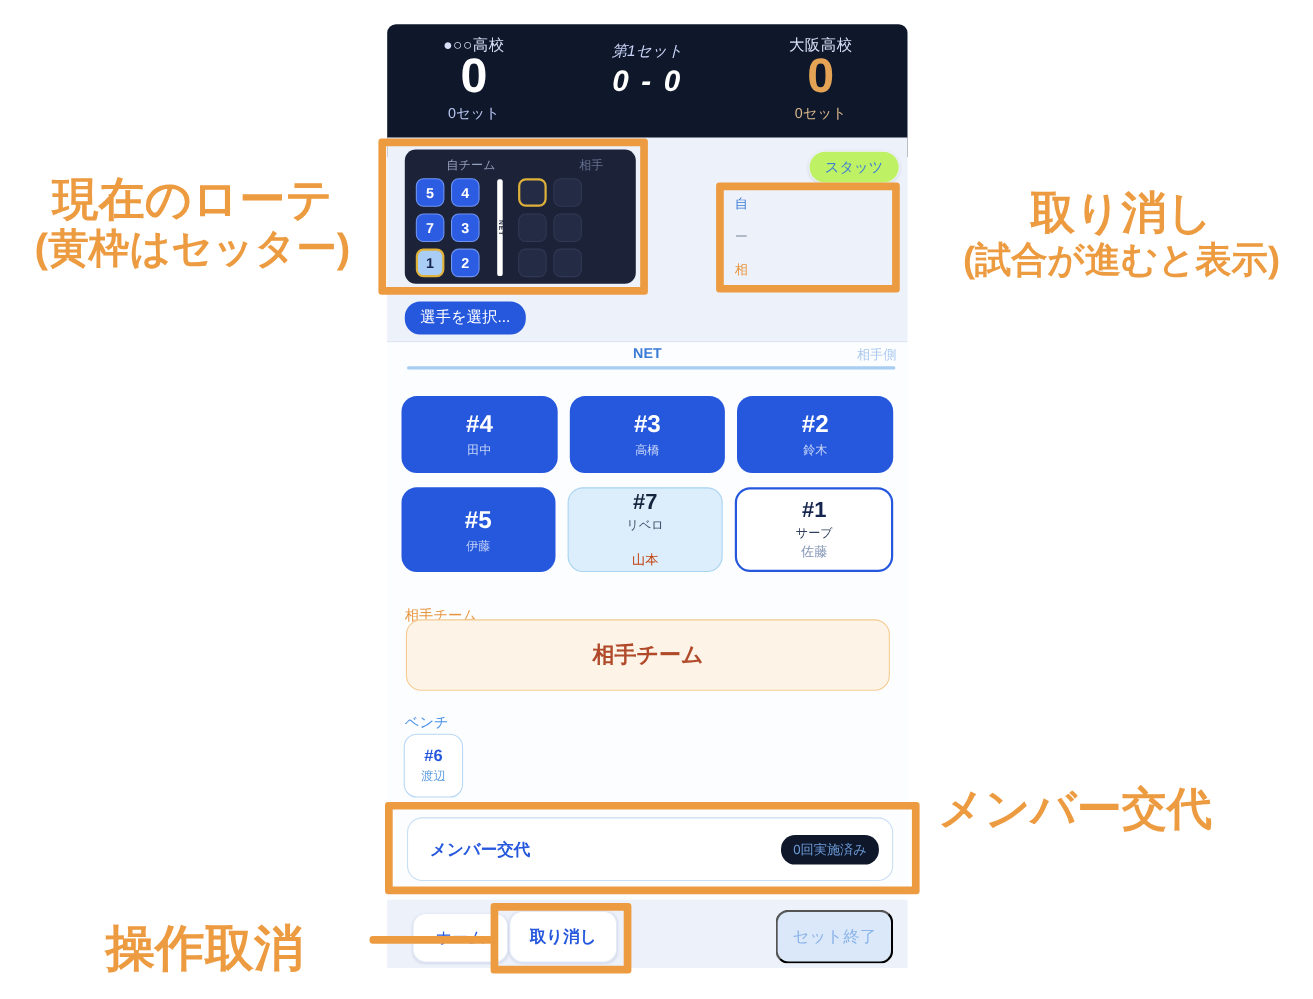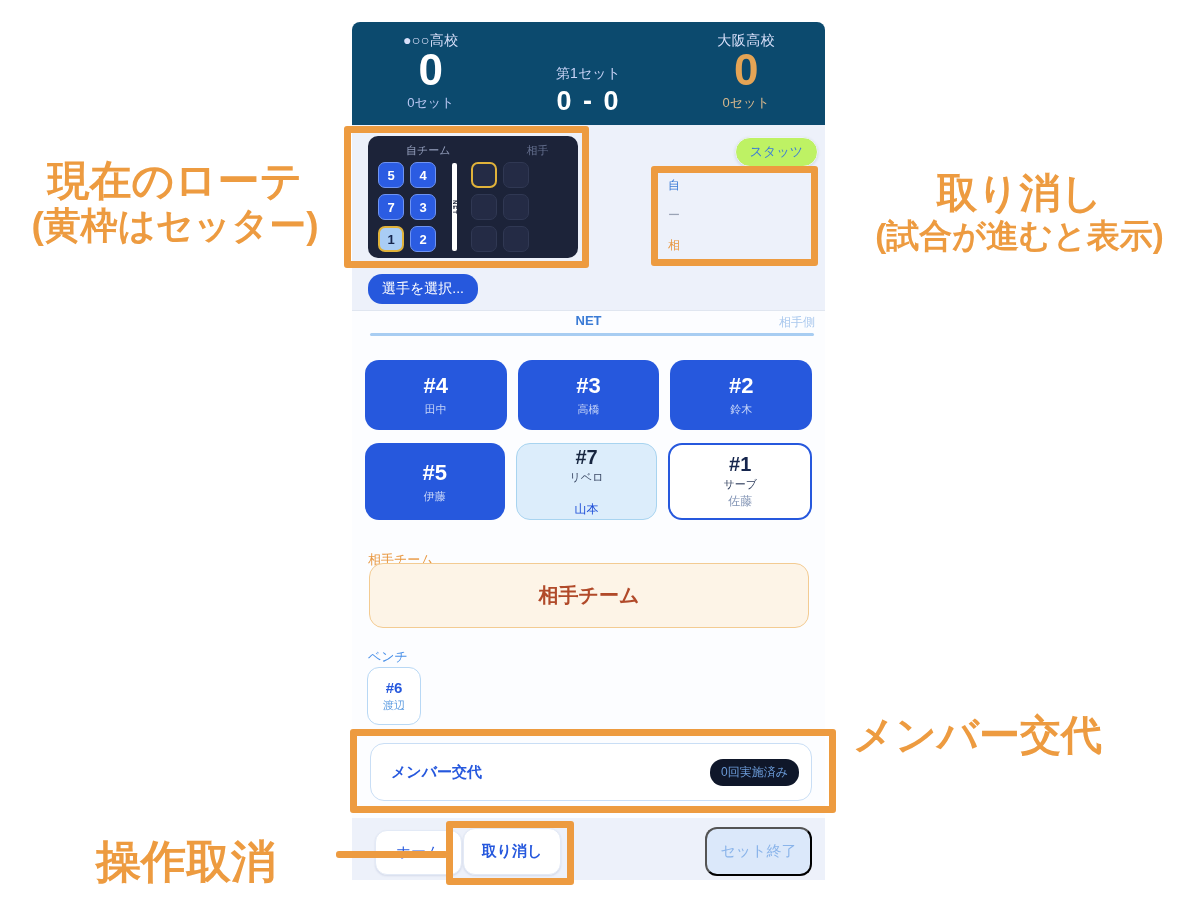--- a/index.html
+++ b/index.html
@@ -6,29 +6,29 @@
   html,body { width:1194px; height:908px; background:#ffffff;
     font-family:"Liberation Sans","DejaVu Sans",sans-serif; overflow:hidden; }
   .page { position:relative; width:1194px; height:908px; background:#fff; }
 
   
   .app { position:absolute; left:352px; top:22px; width:473px; height:858px;
     background:#fcfdff; border-radius:8px 8px 0 0; }
 
   
   .sb { position:absolute; left:0; top:0; width:473px; height:121px;
-    background:#0c4a6e; border-radius:8px 8px 0 0; display:flex; color:#fff; }
+    background:#0f172a; border-radius:8px 8px 0 0; display:flex; color:#fff; }
   .sb-col { flex:1; display:flex; flex-direction:column; align-items:center; }
   .sb-team { padding-top:10px; }
   .sb-name { font-size:14px; color:#d9e0fa; letter-spacing:.5px; }
   .sb-score { font-size:44px; font-weight:bold; line-height:44px; margin-top:-2px; }
   .sb-score.away { color:#e5a455; }
   .sb-sets { font-size:13px; color:#b9c7f2; margin-top:2px; }
   .sb-sets.away { color:#d9b88c; }
-  .sb-mid { justify-content:center; padding-top:16px; }
+  .sb-mid { justify-content:flex-start; padding-top:16px;font-style:italic; }
   .sb-setlabel { font-size:14px; color:#c9d3f6; }
   .sb-setscore { font-size:27px; font-weight:bold; margin-top:3px; letter-spacing:2px; }
 
   
   .sec1 { position:absolute; left:0; top:103px; width:473px; height:186px;
     background:#edf1fa; border-bottom:1px solid #e0e6f0; }
 
   
   .rot { position:absolute; left:16px; top:11px; width:210px; height:122px;
     background:#1c2339; border-radius:10px; padding:7px 10px 8px 10px; }
@@ -77,21 +77,21 @@
   .pcard { flex:1; border-radius:14px; display:flex; flex-direction:column;
     align-items:center; justify-content:center; }
   .prow1 .pcard { height:70px; }
   .prow2 .pcard { height:77px; }
   .pcard.solid { background:#2658dd; }
   .pcard.solid .pnum { color:#fff; font-size:22px; font-weight:bold; }
   .pcard.solid .pname { color:#c8d6f8; font-size:11px; margin-top:3px; }
   .pcard.libero { background:#dcedfb; border:1.5px solid #a8d4f0; }
   .pcard.libero .pnum { color:#16253f; font-size:20px; font-weight:bold; }
   .pcard.libero .prole { color:#3c4a66; font-size:11px; margin-top:1px; }
-  .pcard.libero .pname { color:#1d4ed8; font-size:12px; margin-top:16px; }
+  .pcard.libero .pname { color:#c2410c; font-size:12px; margin-top:16px; }
   .pcard.serve { background:#ffffff; border:2px solid #2658dd; }
   .pcard.serve .pnum { color:#15254d; font-size:20px; font-weight:bold; }
   .pcard.serve .prole { color:#2e3d5c; font-size:11px; margin-top:1px; }
   .pcard.serve .pname { color:#8294b5; font-size:12px; margin-top:1px; }
 
   
   .opp-label { position:absolute; left:16px; top:529px; font-size:13px; color:#e8963e; }
   .opp-btn { position:absolute; left:17px; top:541px; width:440px; height:65px;
     background:#fdf4e7; border:1.5px solid #f3cb92; border-radius:14px;
     color:#b14a2a; font-size:20px; font-weight:bold; display:flex;

